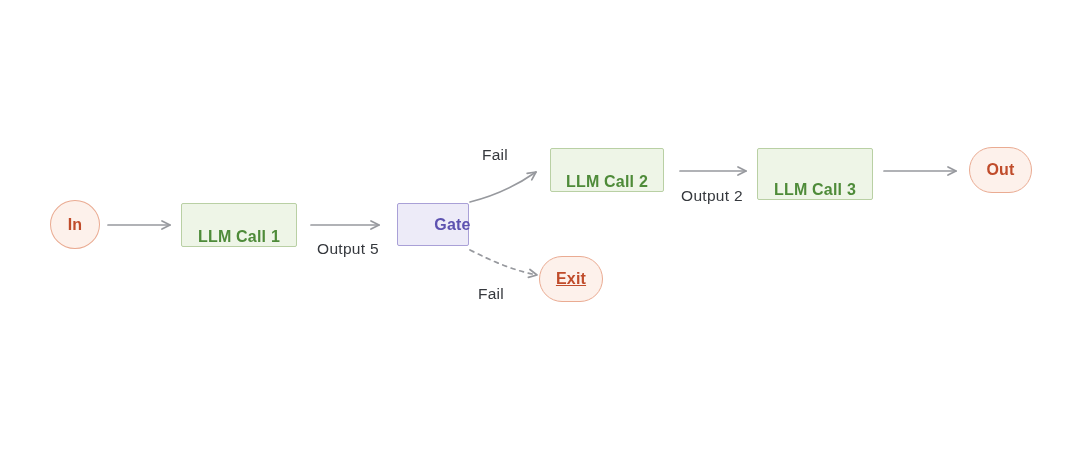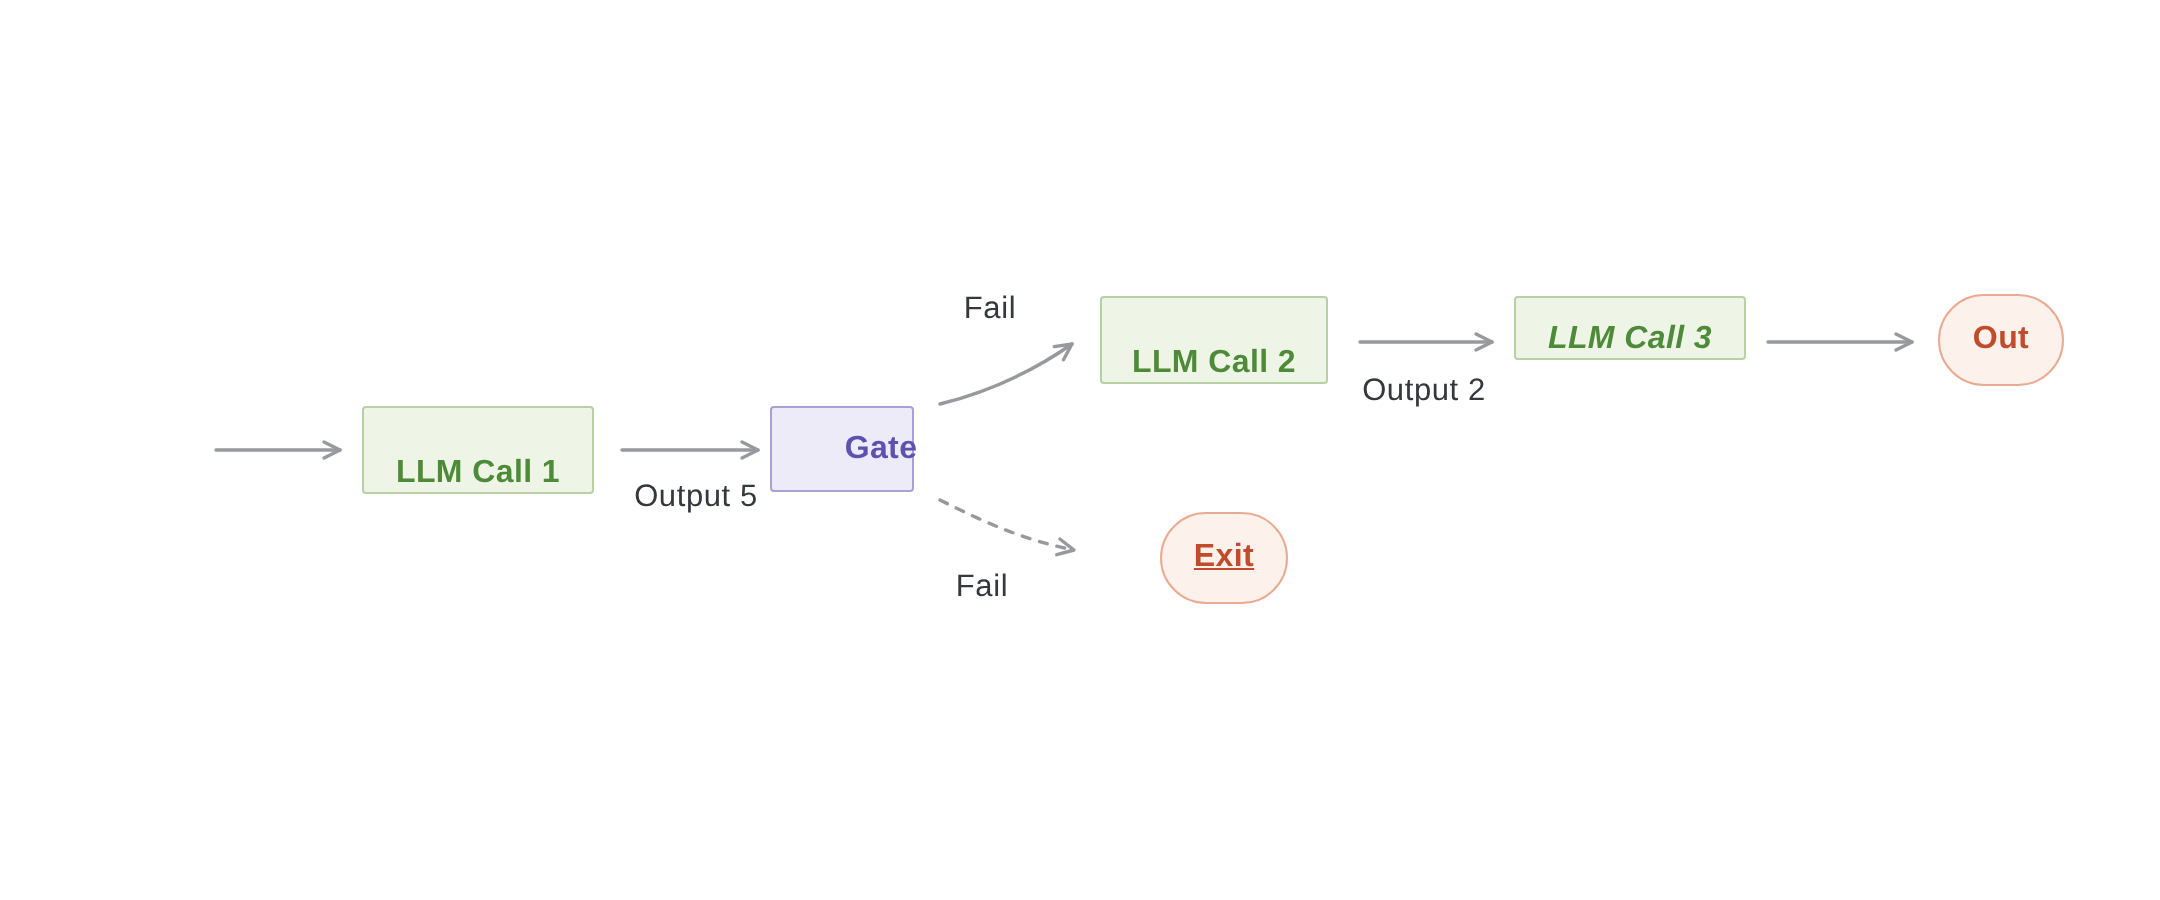--- a/index.html
+++ b/index.html
@@ -32,25 +32,25 @@
   .pill   { border-radius:23px; }
 
   .edge-label {
     position:absolute; transform:translate(-50%,-50%);
     font-size:15.5px; color:#35383d; letter-spacing:.3px; white-space:nowrap;
   }
 
   
   #n-in   { left:50px;  top:200px; width:50px;  height:49px; }
   #n-llm1 { left:181px; top:203px; width:116px; height:44px; }
-  #n-gate { left:385px; top:203px; width:72px;  height:43px;padding-left:39px; }
+  #n-gate { left:397px; top:203px; width:72px;  height:43px;padding-left:39px; }
   #n-llm2 { left:550px; top:148px; width:114px; height:44px; }
-  #n-llm3 { left:757px; top:148px; width:116px; height:32px;font-style:italic; }
+  #n-llm3 { left:757px; top:148px; width:116px; height:52px; }
   #n-out  { left:969px; top:147px; width:63px;  height:46px; }
-  #n-exit { left:580px; top:256px; width:64px;  height:46px;text-decoration:underline; }
+  #n-exit { left:539px; top:256px; width:64px;  height:46px;text-decoration:underline; }
 
   
   #lbl-output1 { left:348px; top:249px; }
   #lbl-pass    { left:495px; top:155px; }
   #lbl-fail    { left:491px; top:294px; }
   #lbl-output2 { left:712px; top:196px; }
 </style>
 </head>
 <body>
 
@@ -65,20 +65,23 @@
     <g stroke="#97999e" stroke-width="1.7" fill="none" stroke-linecap="round">
       <path d="M 108 225 H 170" marker-end="url(#arrowhead)"></path>
       <path d="M 311 225 H 379" marker-end="url(#arrowhead)"></path>
       <path d="M 470 202 C 494 196 516 186 536 172" marker-end="url(#arrowhead)"></path>
       <path d="M 470 250 C 494 262 512 270 537 275" stroke-dasharray="4 5" marker-end="url(#arrowhead)"></path>
       <path d="M 680 171 H 746" marker-end="url(#arrowhead)"></path>
       <path d="M 884 171 H 956" marker-end="url(#arrowhead)"></path>
     </g>
   </svg>
 
+  <div id="n-in" class="node node-terminal round">
+    <span>In</span>
+  </div>
 
   <div id="n-llm1" class="node node-process">
     <span>LLM Call 1</span>
   </div>
 
   <div id="n-gate" class="node node-gate">
     <span>Gate</span>
   </div>
 
   <div id="n-llm2" class="node node-process">

